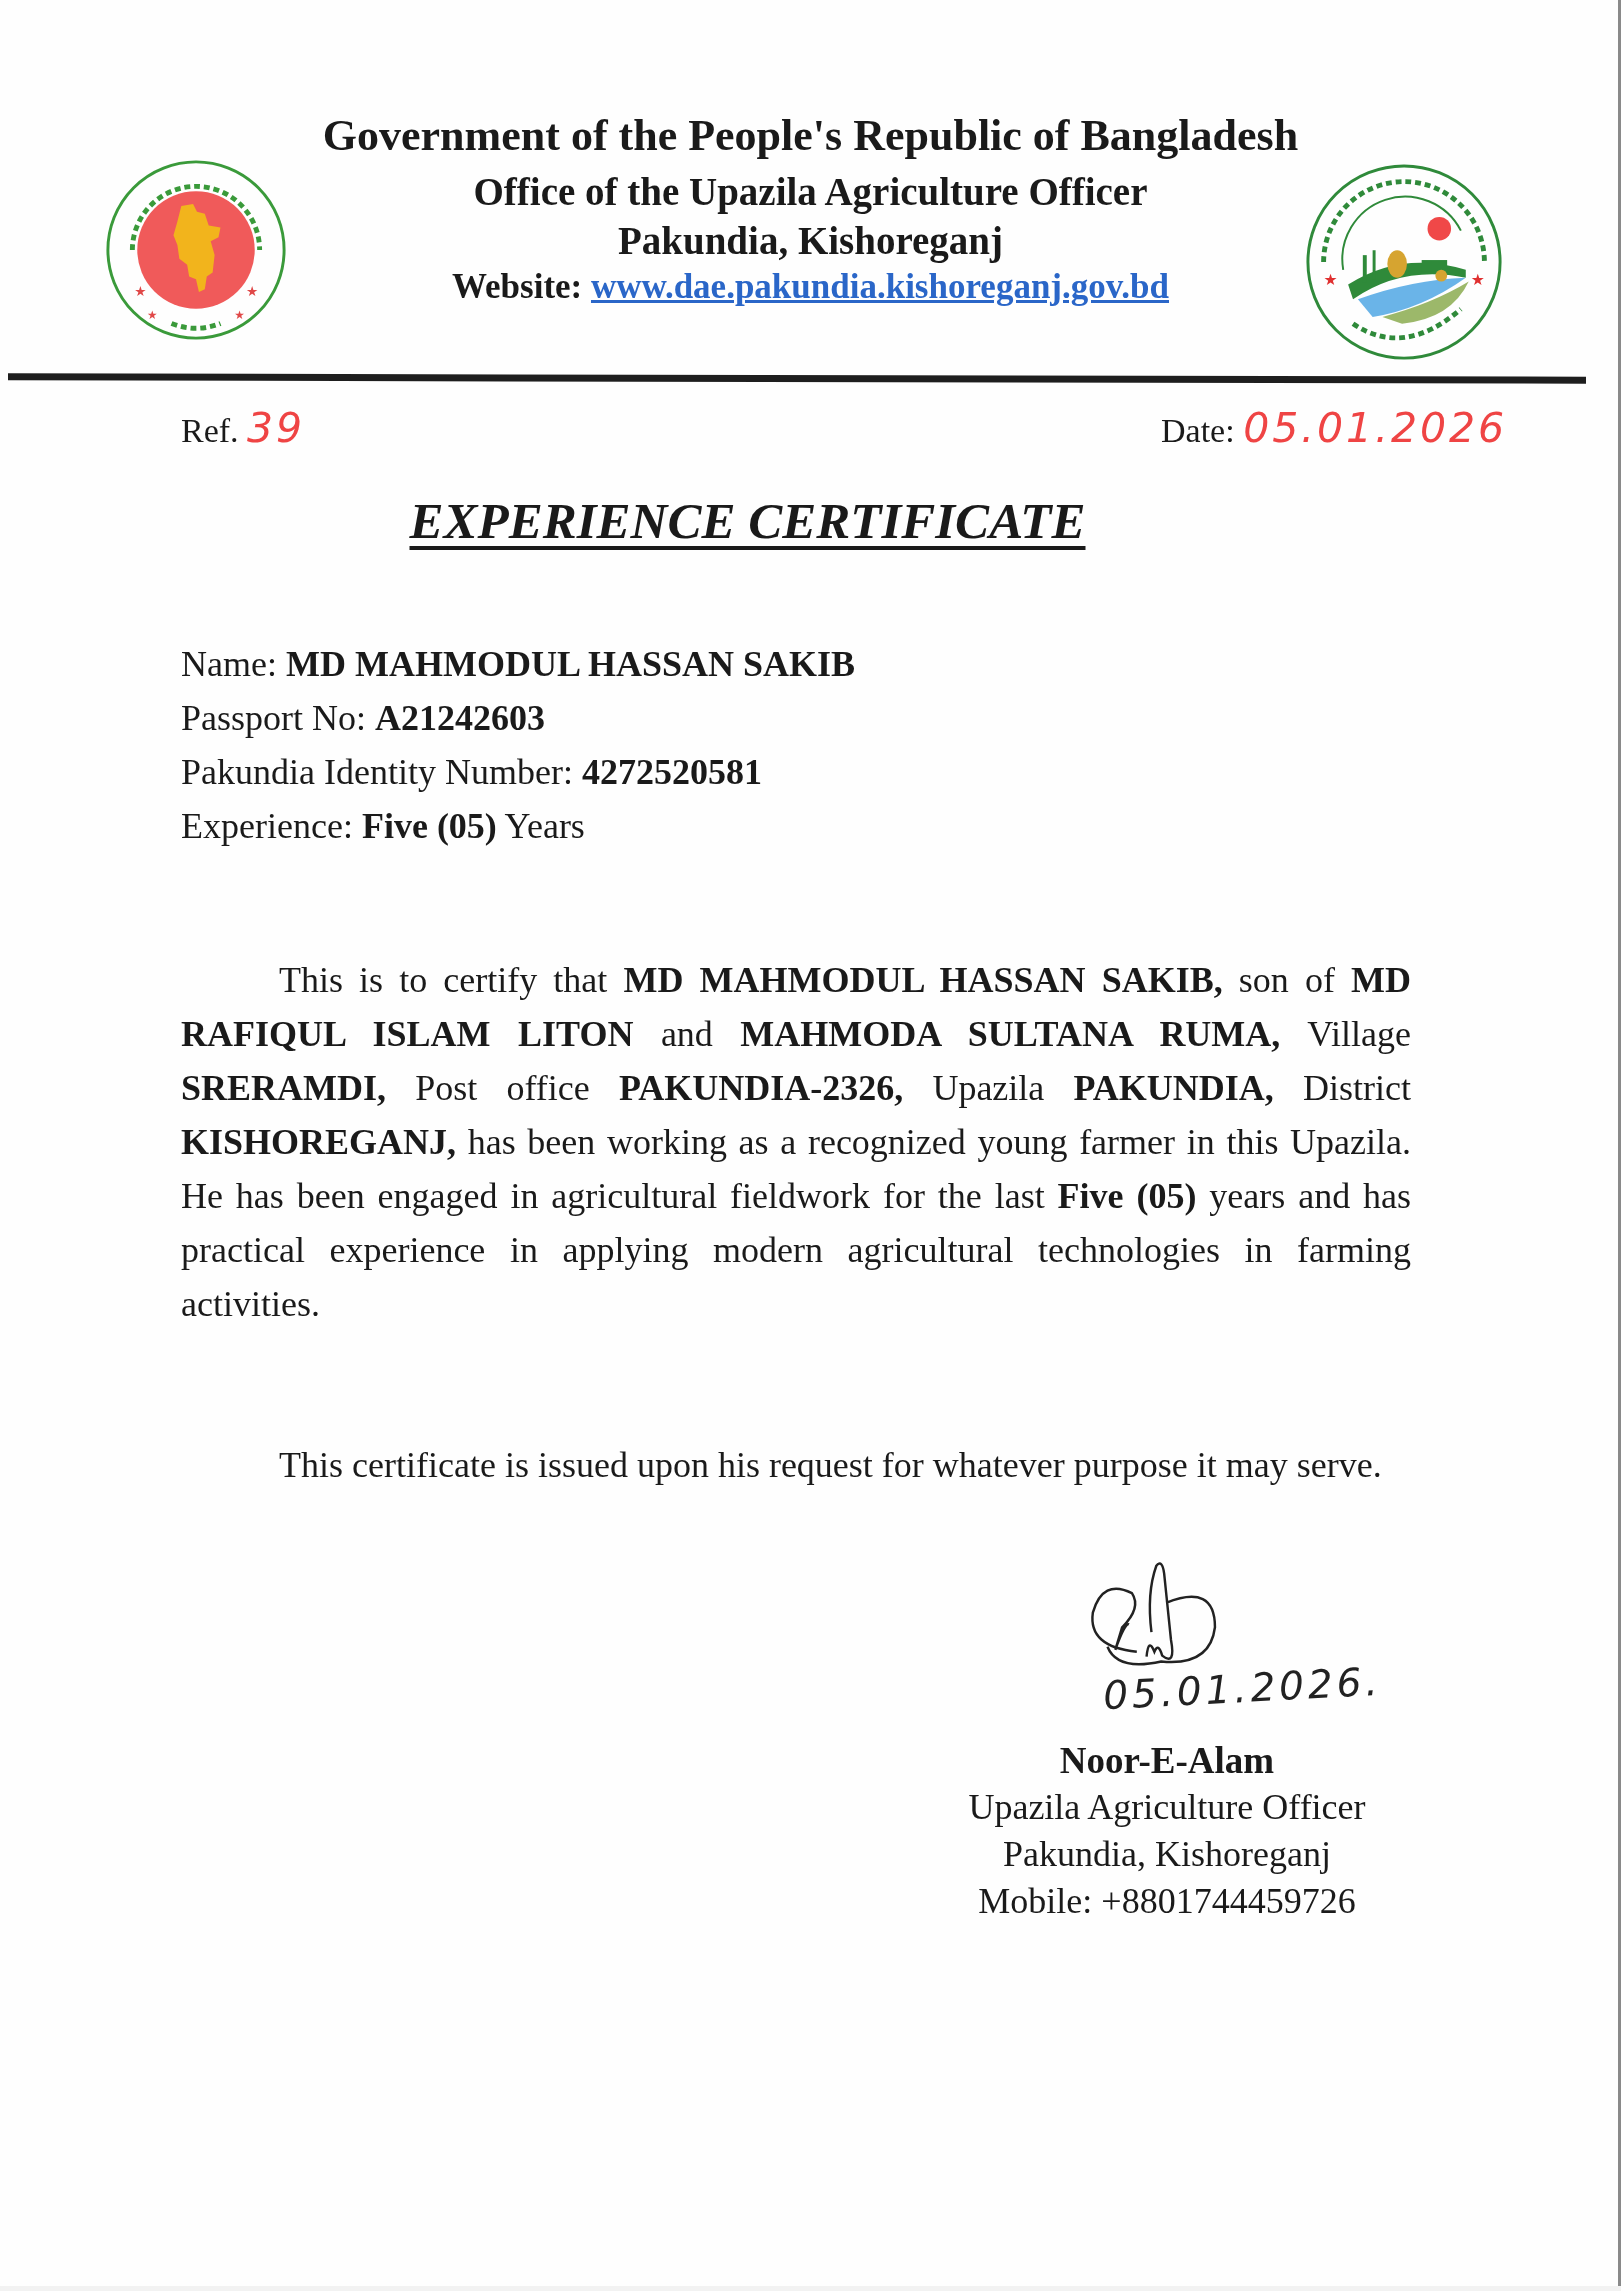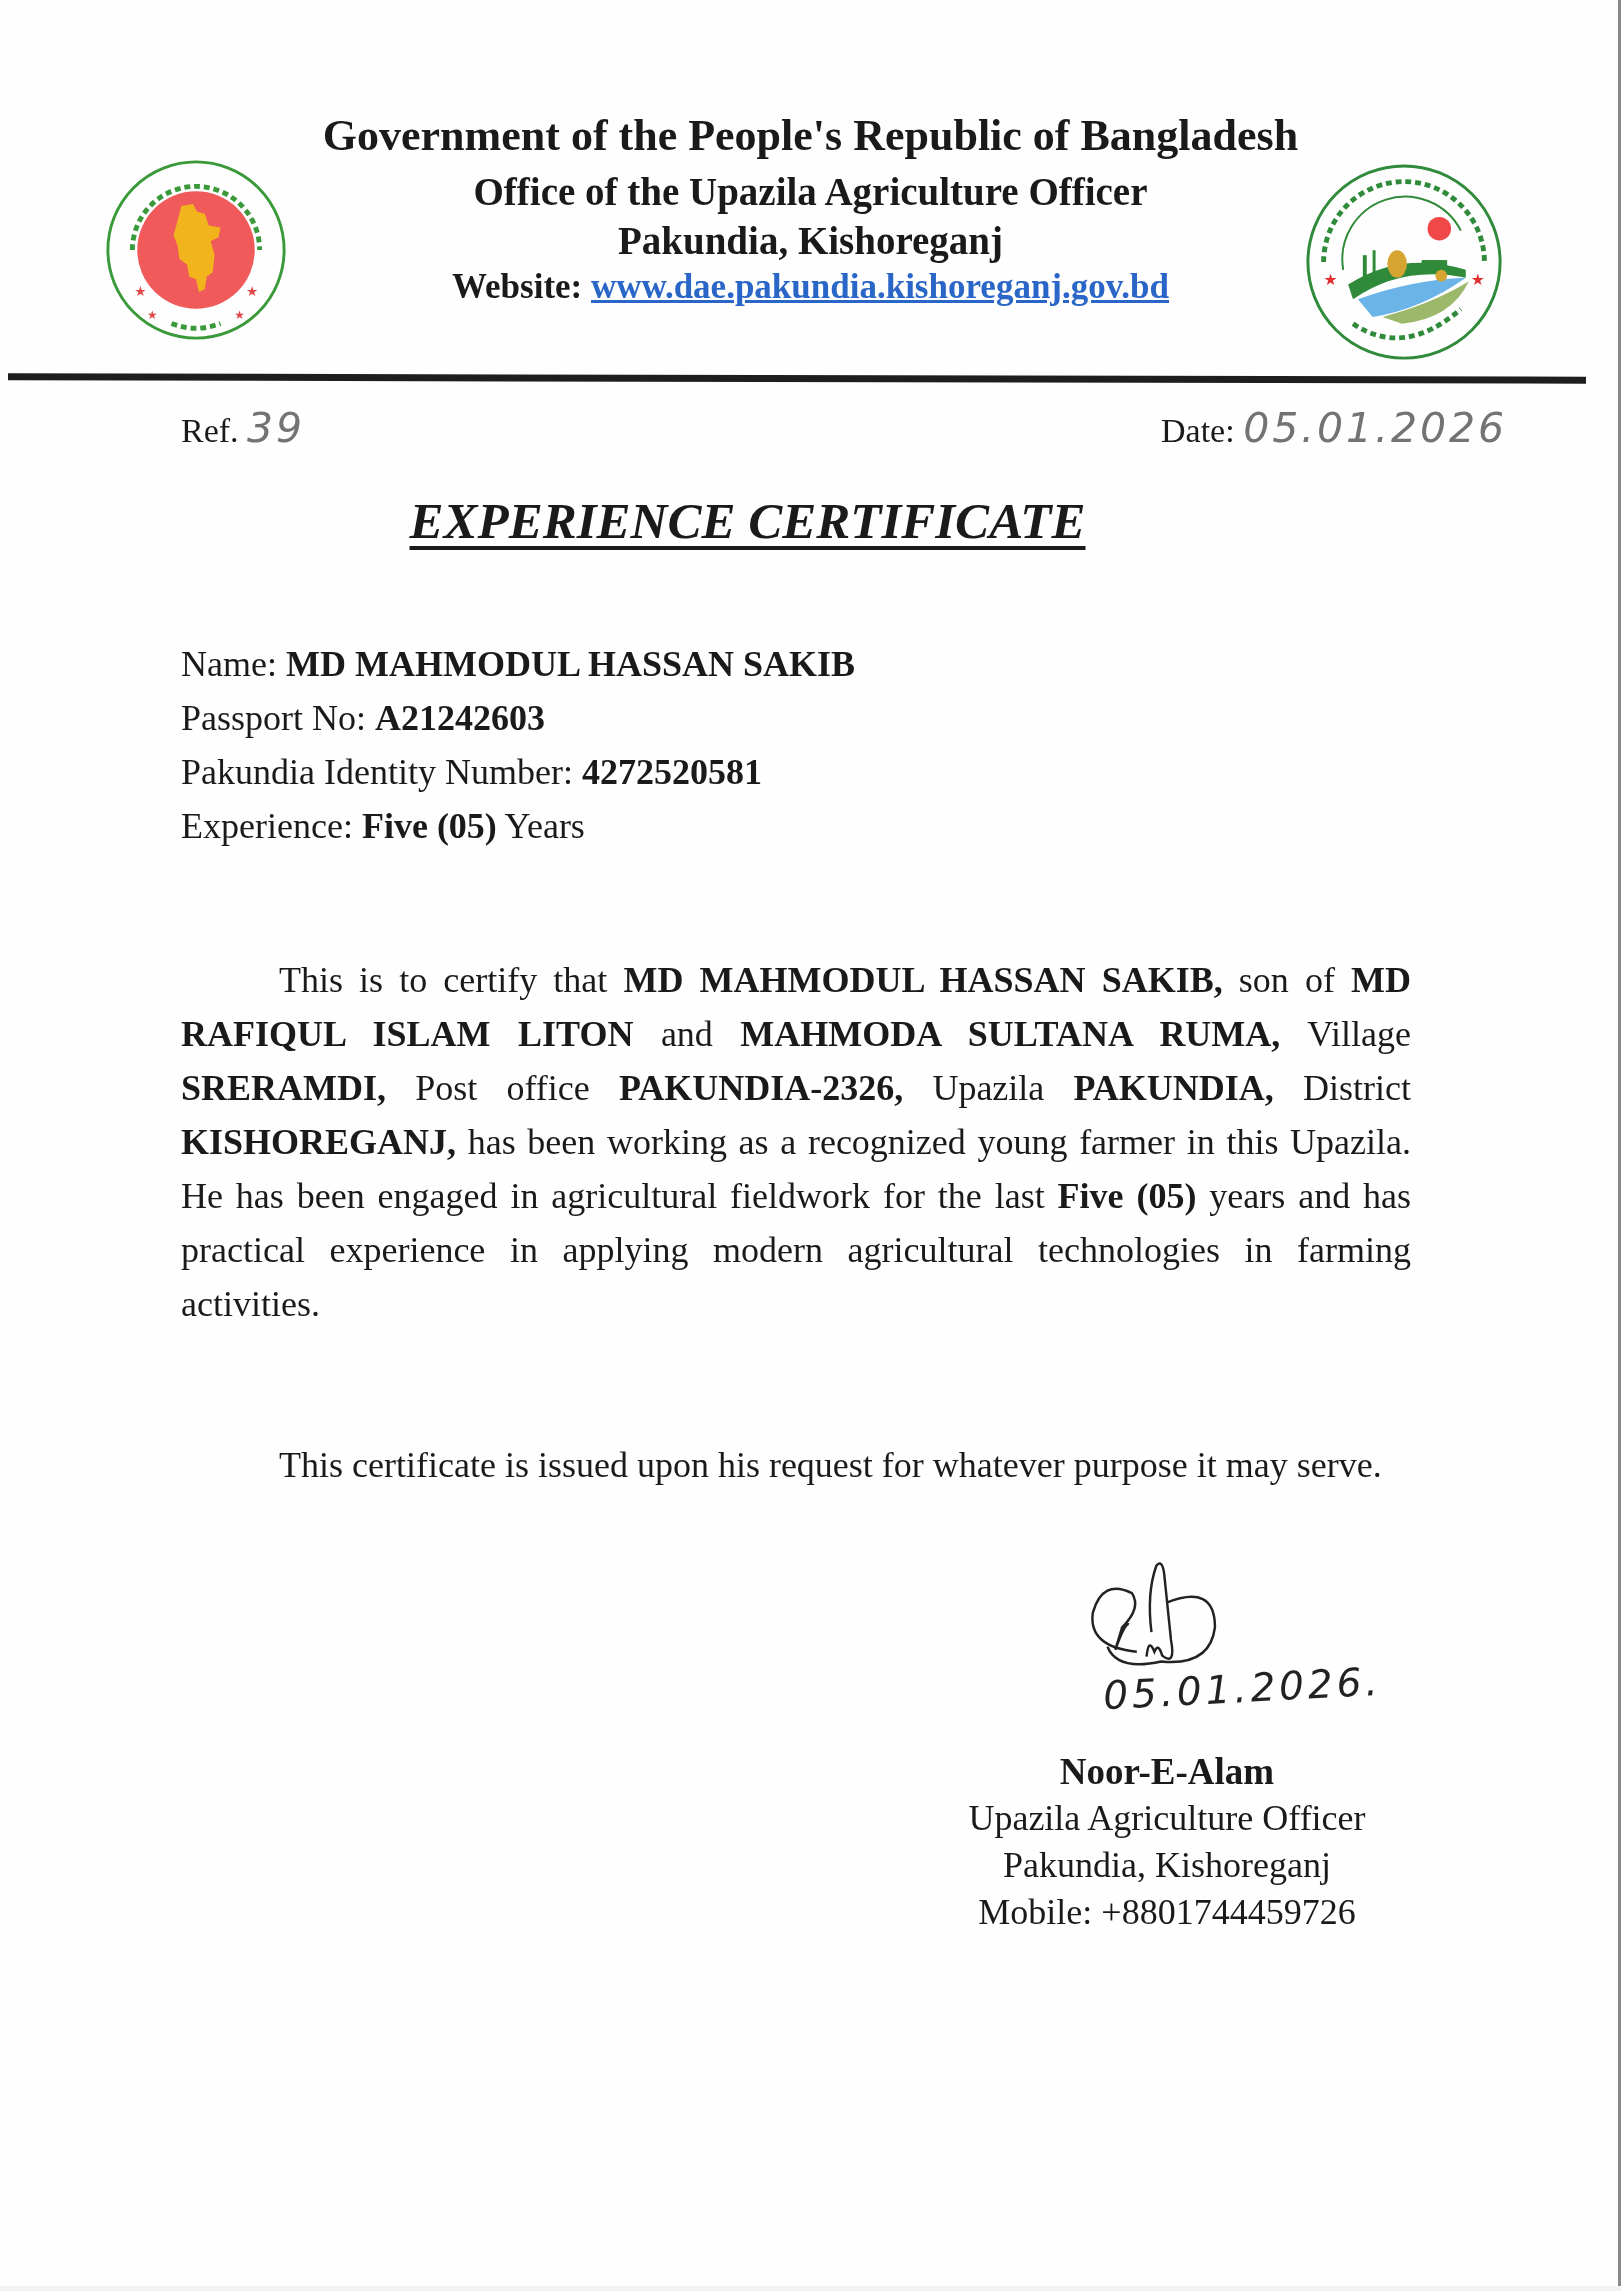--- a/index.html
+++ b/index.html
@@ -18,39 +18,39 @@
 
   .seal { position: absolute; }
   .seal-left { left: 103px; top: 157px; width: 186px; height: 186px; }
   .seal-right { left: 1304px; top: 162px; width: 201px; height: 201px; }
 
   .rule { position: absolute; left: 7.8px; top: 375px; width: 1578px; height: 6.9px; background: #1e1e1e; transform: rotate(0.12deg); }
 
   
   .ref { position: absolute; left: 181px; top: 404px; font-size: 34px; }
   .date { position: absolute; left: 1161px; top: 404px; font-size: 34px; }
-  .hand { font-family: "DejaVu Sans", sans-serif; font-weight: normal; font-size: 41px; color: #737373; letter-spacing: 2.9px; font-style: italic; }
+  .hand { font-family: "DejaVu Sans", sans-serif; font-weight: normal; font-size: 41px; color: #ef4444; letter-spacing: 2.9px; font-style: italic; }
 
   .doc-title { position: absolute; left: 0; width: 1495px; top: 492px; text-align: center; font-size: 51px; font-weight: bold; font-style: italic; }
   .doc-title span { text-decoration: underline; text-decoration-thickness: 3.9px; text-underline-offset: 7.8px; }
 
   
   .info { position: absolute; left: 181px; top: 637px; font-size: 36px; line-height: 54px; }
   .info b { font-weight: bold; }
 
   
   .para { position: absolute; left: 181px; width: 1230px; font-size: 36px; line-height: 54px; text-align: justify; }
   .para b { font-weight: bold; }
   .p1 { top: 953px; text-indent: 98px; }
   .p2 { top: 1438px; text-indent: 98px; }
 
   
   .sig-svg { position: absolute; left: 1078px; top: 1554px; width: 186px; height: 127px; }
   .sig-date { position: absolute; left: 1103px; top: 1666px; font-family: "DejaVu Sans", sans-serif; font-size: 39px; font-style: italic; color: #222; letter-spacing: 3.9px; transform: rotate(-3deg); }
-  .signer { position: absolute; left: 863px; width: 608px; top: 1737px; text-align: center; font-size: 36px; line-height: 47px; margin-top: 11px; }
+  .signer { position: absolute; left: 863px; width: 608px; top: 1737px; text-align: center; font-size: 36px; line-height: 47px; }
   .signer .nm { font-weight: bold; font-size: 37px; }
   .signer .mail { color: #2a66c8; text-decoration: underline; }
 </style>
 </head>
 <body>
 
 <div class="page">
 
   <svg class="seal seal-left" viewBox="0 0 190 190">
     <circle cx="95" cy="95" r="90" fill="none" stroke="#3a9a3a" stroke-width="3"></circle>

